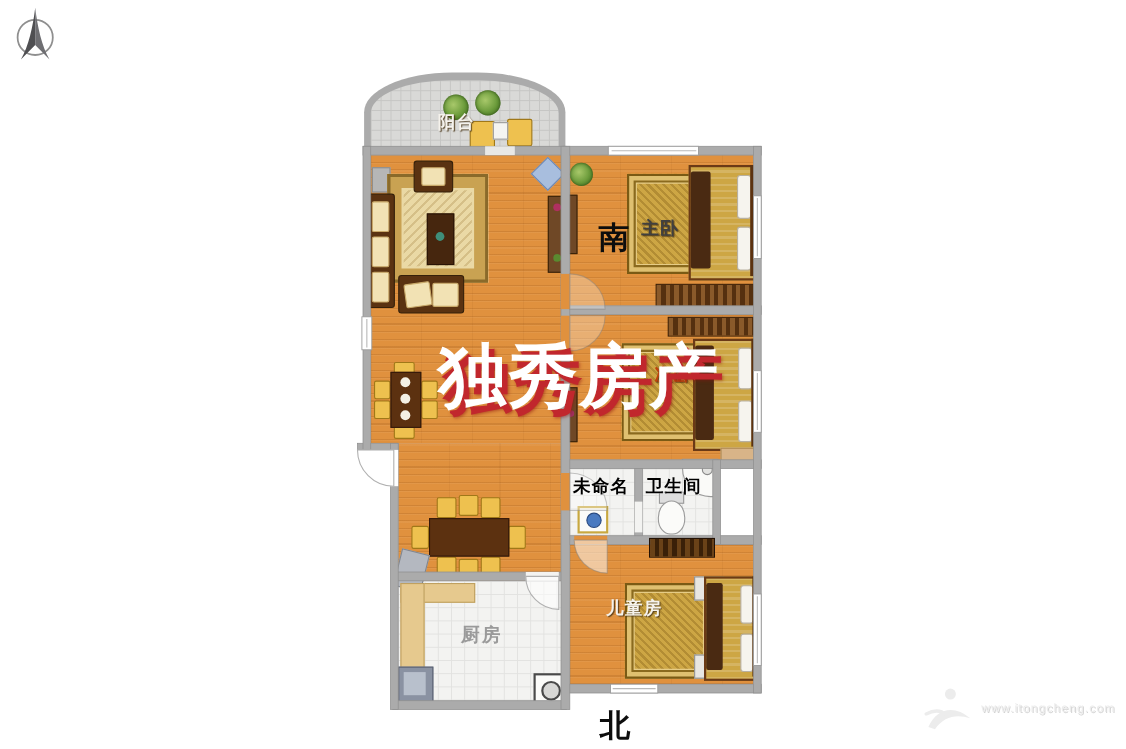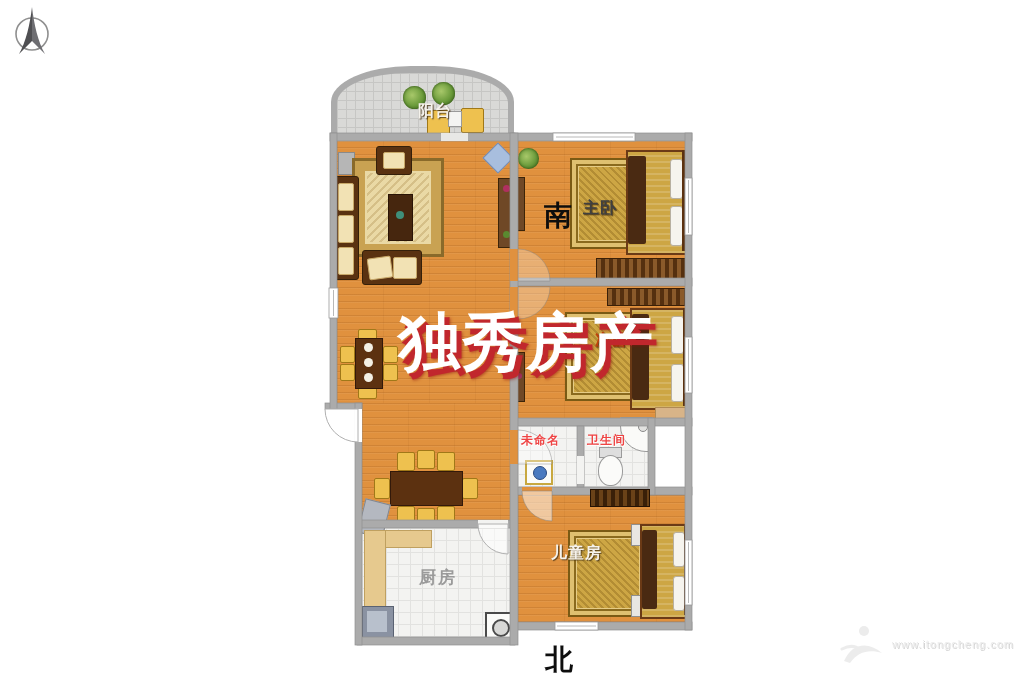--- a/index.html
+++ b/index.html
@@ -29,21 +29,21 @@
   .plant{border-radius:50%;background:radial-gradient(circle at 40% 40%, #a8c86a, #6a9a3a 55%, #3f6a1e);
          box-shadow:inset 0 0 3px #2a4a12;}
   .pillow{position:absolute;background:#f6f4ee;border:1px solid #b8b0a0;border-radius:3px;}
   .bedframe{border:2px solid #6b3a16;background-color:#cda644;
         background-image:repeating-linear-gradient(0deg, rgba(255,255,255,.16) 0 2px, transparent 2px 6px);}
   .nightstand{background:#e8e6e2;border:1px solid #8f8f8f;}
   .cab{background:#6f4826;border:1px solid #3c2408;}
   
   .rlabel{color:#f5f2ec;font-size:16px;font-weight:bold;letter-spacing:1px;
           text-shadow:1px 1px 1px rgba(70,50,20,.85);white-space:nowrap;}
-  .dlabel{color:#ef4444;font-size:12px;font-weight:bold;letter-spacing:1px;white-space:nowrap;
+  .dlabel{color:#000000;font-size:16px;font-weight:bold;letter-spacing:1px;white-space:nowrap;
           text-shadow:0.5px 0.5px 0 #ffffff;}
   .klabel{color:#9a9a9a;font-size:17px;font-weight:bold;letter-spacing:2px;}
   .compassdir{color:#0d0d0d;font-size:28px;font-weight:bold;}
   #agency-watermark{color:#ffffff;font-size:63px;font-weight:bold;letter-spacing:1px;white-space:nowrap;
           text-shadow:5px 6px 0 #c1272d, 6px 7px 3px rgba(140,20,15,.55);}
   #site-watermark{display:flex;align-items:center;gap:6px;}
   #site-name{color:#ededed;font-size:27px;font-weight:bold;letter-spacing:5px;
           text-shadow:1px 1px 0 #cfcfcf;white-space:nowrap;}
   #site-url{color:#ececec;font-size:11px;letter-spacing:1px;text-shadow:1px 1px 0 #d4d4d4;white-space:nowrap;}
 </style>
@@ -229,21 +229,21 @@
       <path d="M 518 249 A 32 32 0 0 1 550 281 L 518 281 Z" fill="rgba(255,255,255,0.28)" stroke="rgba(130,130,130,0.45)" stroke-width="1"></path>
       <path d="M 518 319 A 32 32 0 0 0 550 287 L 518 287 Z" fill="rgba(255,255,255,0.28)" stroke="rgba(130,130,130,0.45)" stroke-width="1"></path>
       <path d="M 518 430 A 34 34 0 0 1 552 464 L 518 464 Z" fill="rgba(255,255,255,0.35)" stroke="rgba(130,130,130,0.45)" stroke-width="1"></path>
       <path d="M 522 491 A 30 30 0 0 0 552 521 L 552 491 Z" fill="rgba(255,255,255,0.5)" stroke="rgba(130,130,130,0.5)" stroke-width="1"></path>
       <path d="M 478 524 A 30 30 0 0 0 508 554 L 508 524 Z" fill="rgba(255,255,255,0.55)" stroke="#b0b0b0" stroke-width="1"></path>
     </g>
   </svg>
 
   <div class="abs" style="left:590px;top:489px;width:58px;height:16px;background:repeating-linear-gradient(90deg,#6a4218 0 4px,#3a2008 4px 8px);border:1px solid #241204;"></div>
 
-  <div class="abs rlabel" style="left:398px;top:101px;margin-left:20px;">阳台</div>
+  <div class="abs rlabel" style="left:398px;top:101px;">阳台</div>
   <div class="abs rlabel" style="left:583px;top:198px;color:#404040;">主卧</div>
   <div class="abs rlabel" style="left:595px;top:330px;color:#c2410c;">次卧</div>
   <div class="abs dlabel" style="left:521px;top:432px;">未命名</div>
   <div class="abs dlabel" style="left:587px;top:432px;">卫生间</div>
   <div class="abs rlabel" style="left:551px;top:543px;">儿童房</div>
   <div class="abs klabel" style="left:419px;top:566px;">厨房</div>
   <div class="abs compassdir" style="left:544px;top:197px;">南</div>
   <div class="abs compassdir" style="left:545px;top:641px;">北</div>
 
   <div class="abs" id="agency-watermark" style="left:398px;top:300px;">独秀房产</div>

